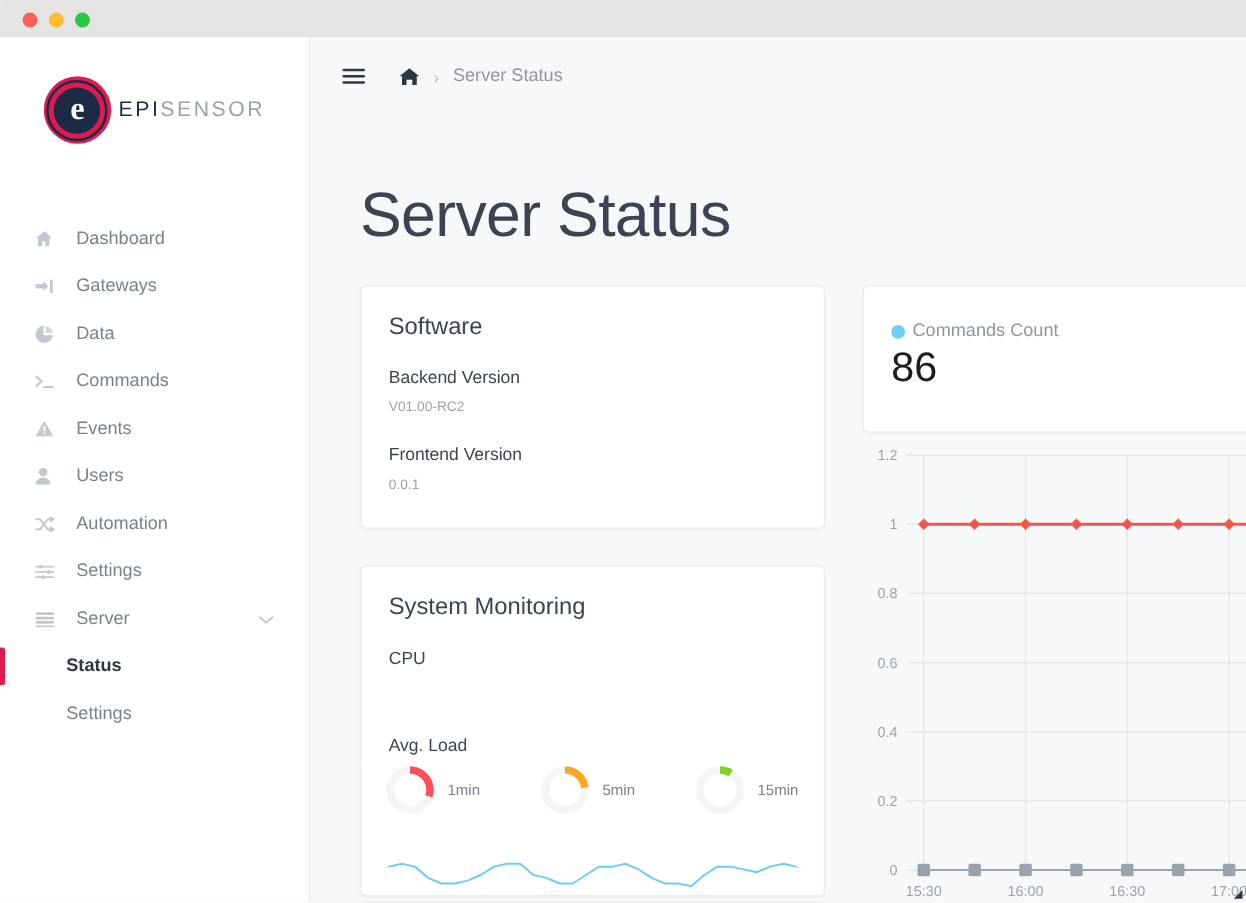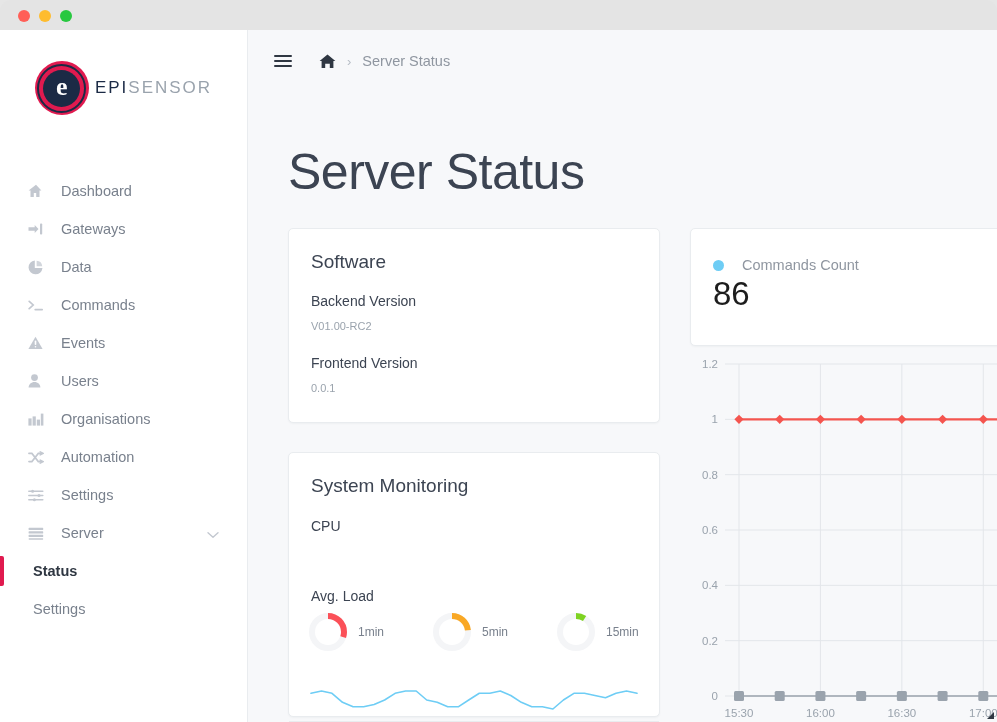--- a/index.html
+++ b/index.html
@@ -91,21 +91,21 @@
     display: flex; align-items: center; justify-content: flex-start;
     color: #c3c8d0; flex: none;
   }
   .nav-item .ico svg { display: block; }
   .nav-chevron { position: absolute; right: 28px; top: 12px; color: #c3c8d0; }
 
   .sub-item {
     position: relative;
     height: 38px;
     display: flex; align-items: center;
-    padding-left: 33px;
+    padding-left: 53px;
     color: #79818d;
     font-size: 14.5px;
     cursor: pointer;
   }
   .sub-item.active { color: #2f3742; font-weight: 700; }
   .active-bar {
     position: absolute; left: 0; top: 4px;
     width: 4px; height: 30px; background: #e01a4f;
     border-radius: 0 2px 2px 0;
   }
@@ -162,21 +162,21 @@
     font-size: 11px; color: #9aa3ad; font-weight: 400;
   }
   .sw-row { position: absolute; left: 22px; }
 
   .metric-dot {
     width: 11px; height: 11px; border-radius: 50%;
     background: #6ecdf5; flex: none;
   }
   .metric-head {
     position: absolute; left: 22px; top: 28px;
-    display: flex; align-items: center; gap: 18px;
+    display: flex; align-items: center; gap: 6px;
   }
   .metric-label { font-size: 14.5px; color: #8f96a0; }
   .metric-value {
     position: absolute; left: 22px; top: 46px;
     font-size: 33px; color: #1d1d1d; font-weight: 400;
   }
 
   
   .gauges { position: absolute; left: 18px; top: 158px; display: flex; }
   .gauge-block { display: flex; align-items: center; width: 124px; }
@@ -277,31 +277,20 @@
         <div class="nav-item">
           <span class="ico">
             <svg width="13" height="14" viewBox="0 0 13 14" fill="currentColor">
                 <circle cx="6.5" cy="3.6" r="3.4"></circle>
                 <path d="M0.6 13.6c0-3.3 2.6-5.6 5.9-5.6s5.9 2.3 5.9 5.6z"></path>
               </svg>
           </span>
           <span>Users</span>
         </div>
 
-        <div class="nav-item">
-          <span class="ico">
-            <svg width="16" height="13" viewBox="0 0 16 13" fill="currentColor">
-                <rect x="0.4" y="5.4" width="3.2" height="7.2"></rect>
-                <rect x="4.6" y="3.4" width="3.2" height="9.2"></rect>
-                <rect x="8.8" y="6.6" width="3.2" height="6"></rect>
-                <path d="M12.8 0.6h2.6v12h-2.6z"></path>
-              </svg>
-          </span>
-          <span>Organisations</span>
-        </div>
 
         <div class="nav-item">
           <span class="ico">
             <svg width="16" height="13" viewBox="0 0 16 13" fill="none" stroke="currentColor" stroke-width="1.6" stroke-linecap="round">
                 <path d="M0.9 2.4h3l6.4 8.2h3.4"></path>
                 <path d="M0.9 10.6h3l6.4-8.2h3.4"></path>
                 <path d="M12.2 0.9 14.9 2.4 12.2 3.9"></path>
                 <path d="M12.2 9.1 14.9 10.6 12.2 12.1"></path>
               </svg>
           </span>

